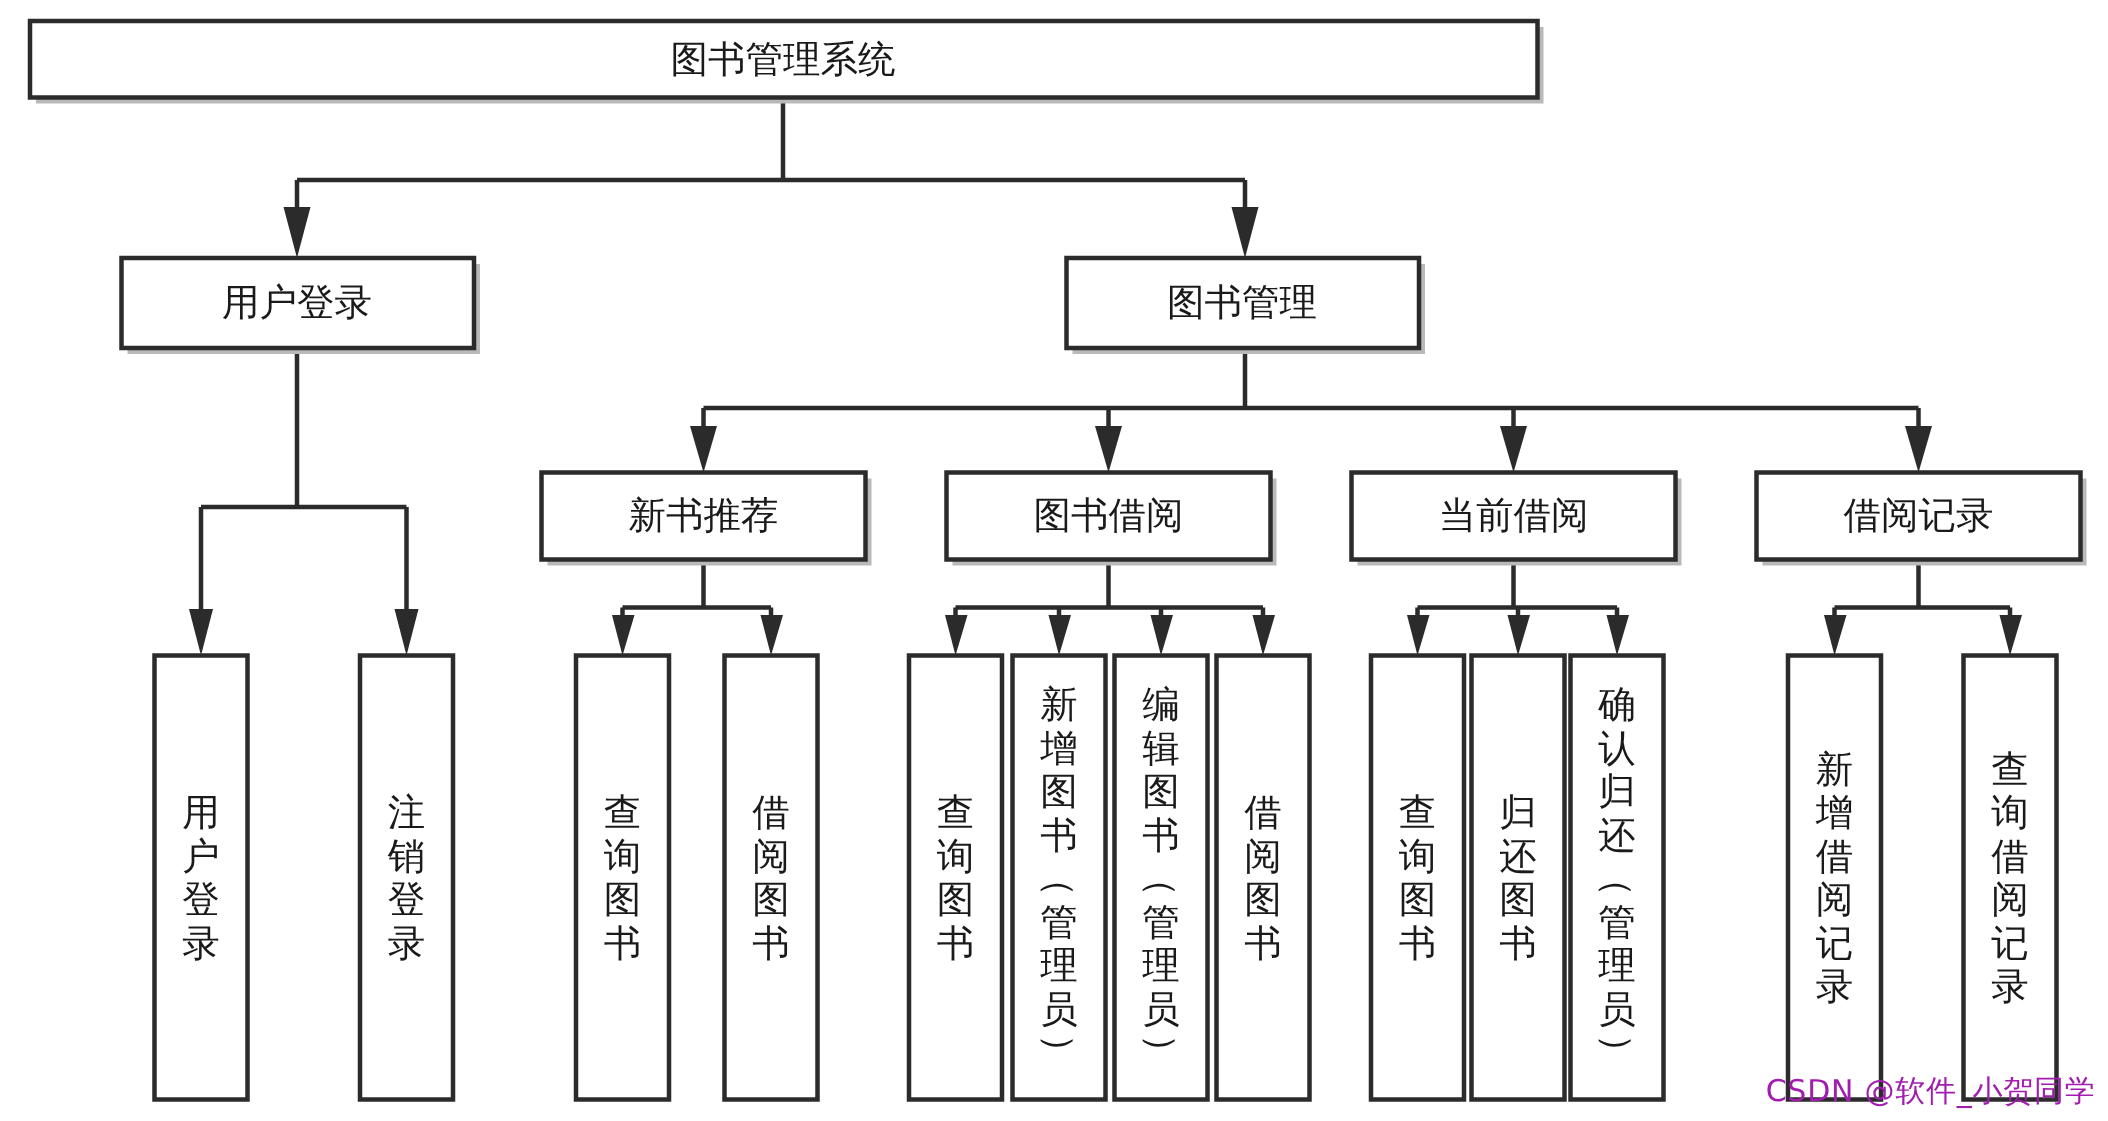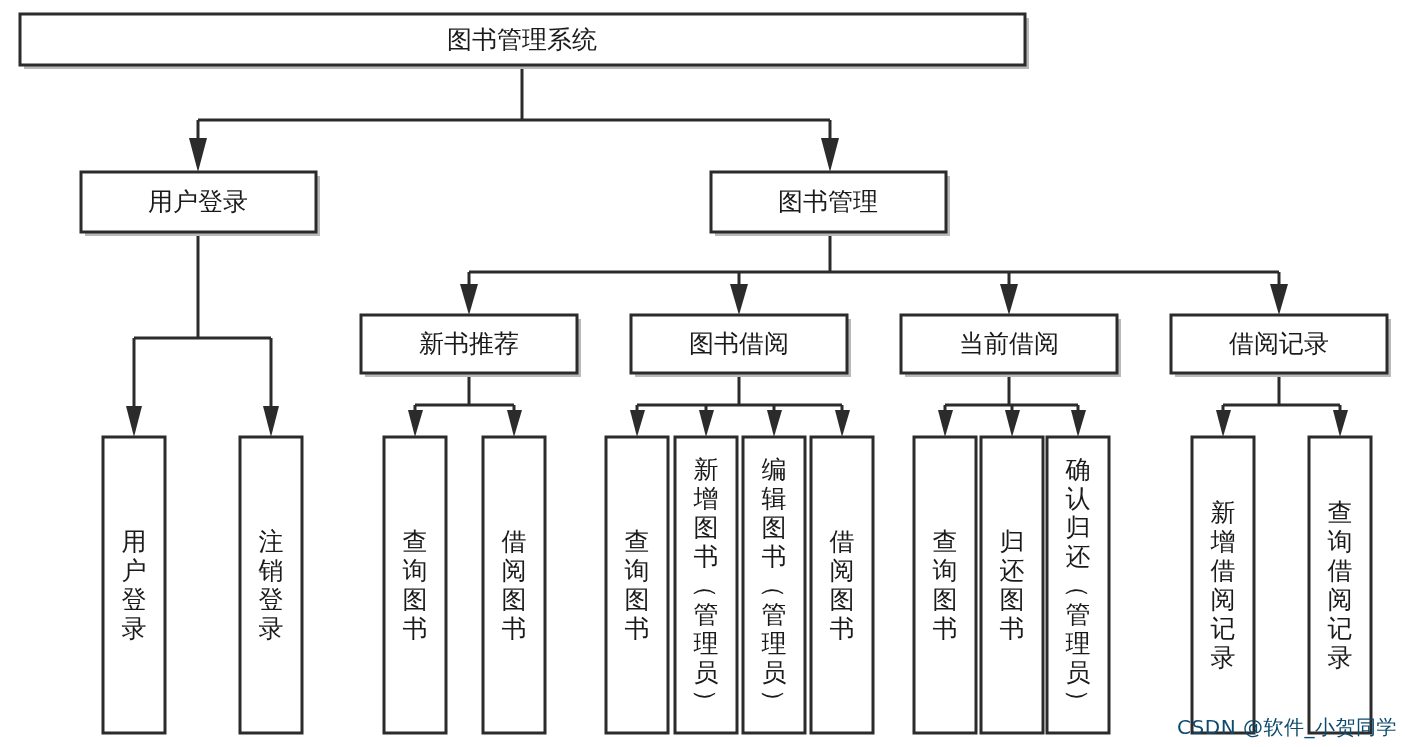--- a/index.html
+++ b/index.html
@@ -68,21 +68,21 @@
   }
   .vchar {
     display: block;
   }
   .watermark {
     position: absolute;
     right: 8px;
     bottom: 6px;
     font-family: "DejaVu Sans", "Liberation Sans", sans-serif;
     font-size: 20px;
-    color: #0c4a6e;
+    color: #a21caf;
     letter-spacing: 0.5px;
     user-select: none;
   }
 </style>
 </head>
 <body>
 
 <div id="diagram-root">
 
   <svg id="tree-svg" viewBox="0 0 1405 747">

